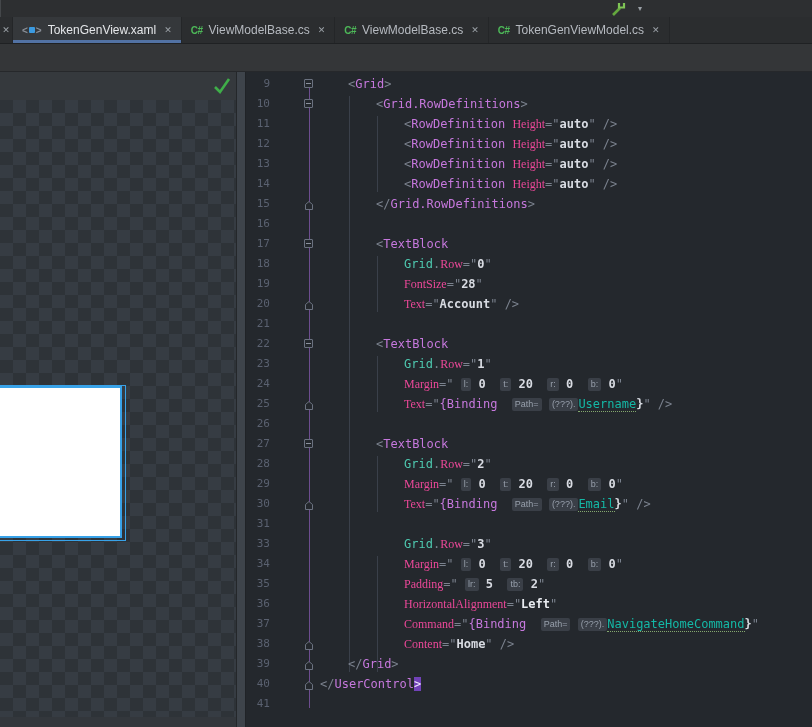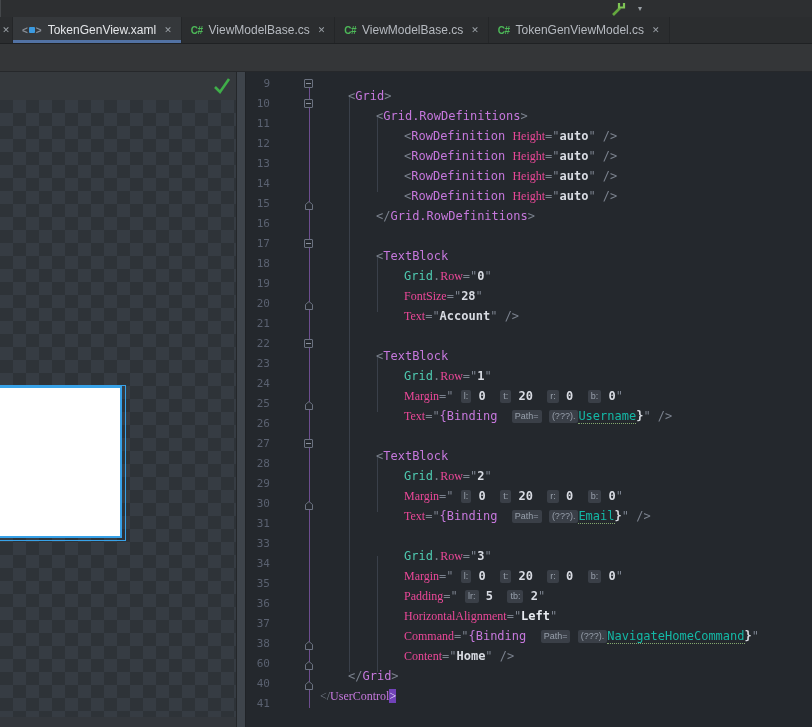--- a/index.html
+++ b/index.html
@@ -60,21 +60,21 @@
   .guide{position:absolute;width:1px;background:#3a404a;}
   #guide-purple{position:absolute;left:63px;top:10px;width:1px;height:626px;background:#6d4d8f;}
   #code-lines{position:absolute;left:0;top:2px;width:566px;}
   .cl{position:relative;height:20px;}
   .ln{position:absolute;left:0;top:0;width:24px;text-align:right;color:#5a6170;
       font:11px "DejaVu Sans Mono",monospace;line-height:20px;}
   .foldm{position:absolute;left:58px;top:4px;width:11px;height:12px;}
   .fm-start{position:absolute;left:0;top:1px;width:9px;height:9px;border:1px solid #6b7280;
             background:#24282d;border-radius:1px;box-sizing:border-box;}
   .fm-start::after{content:"";position:absolute;left:1px;right:1px;top:3px;border-top:1px solid #8a919c;}
-  .code{position:absolute;left:74px;top:12px;white-space:pre;
+  .code{position:absolute;left:74px;top:0;white-space:pre;
         font:12px "DejaVu Sans Mono",monospace;line-height:20px;}
   .tk-p{color:#7b828e;} .tk-t{color:#c678dd;} .tk-a{color:#ec4899;font-family:Liberation Serif, serif;}
   .tk-o{color:#4ec9b0;} .tk-v{color:#d8dbe2;font-weight:bold;}
   .tk-b{color:#e8ebf0;font-weight:bold;}
   .tk-u{color:#14b8a6;border-bottom:1px dotted #84a86e;}
   .tk-k{background:#7142b8;color:#f2ecff;}
   .chip{display:inline-block;background:#3a3f47;color:#98a0ac;border-radius:2px;
         font:9px "Liberation Sans",sans-serif;line-height:11px;padding:1px 3px;vertical-align:1px;}
 </style>
 </head>
@@ -293,32 +293,32 @@
           <span class="code" style="padding-left: 84px;"><span class="tk-a">Command</span><span class="tk-p">="</span><span class="tk-t">{Binding</span><span class="tk-v">  </span><span class="chip">Path=</span><span class="tk-v"> </span><span class="chip">(???).</span><span class="tk-u">NavigateHomeCommand</span><span class="tk-v">}</span><span class="tk-p">"</span></span>
         </div>
         <div class="cl">
           <span class="ln">38</span>
           <span class="foldm"><svg width="11" height="12" viewBox="0 0 11 12">
               <polygon points="1.5,4.5 5,1.5 8.5,4.5 8.5,9.5 1.5,9.5" fill="#24282d" stroke="#6b7280" stroke-width="1"></polygon>
             </svg></span>
           <span class="code" style="padding-left: 84px;"><span class="tk-a">Content</span><span class="tk-p">="</span><span class="tk-v">Home</span><span class="tk-p">" /&gt;</span></span>
         </div>
         <div class="cl">
-          <span class="ln">60</span>
+          <span class="ln">39</span>
           <span class="foldm"><svg width="11" height="12" viewBox="0 0 11 12">
               <polygon points="1.5,4.5 5,1.5 8.5,4.5 8.5,9.5 1.5,9.5" fill="#24282d" stroke="#6b7280" stroke-width="1"></polygon>
             </svg></span>
           <span class="code" style="padding-left: 28px;"><span class="tk-p">&lt;/</span><span class="tk-t">Grid</span><span class="tk-p">&gt;</span></span>
         </div>
         <div class="cl">
           <span class="ln">40</span>
           <span class="foldm"><svg width="11" height="12" viewBox="0 0 11 12">
               <polygon points="1.5,4.5 5,1.5 8.5,4.5 8.5,9.5 1.5,9.5" fill="#24282d" stroke="#6b7280" stroke-width="1"></polygon>
             </svg></span>
-          <span class="code" style="padding-left: 0px; font-family: Liberation Serif, serif;"><span class="tk-p">&lt;/</span><span class="tk-t">UserControl</span><span class="tk-k">&gt;</span></span>
+          <span class="code" style="padding-left: 0px;"><span class="tk-p">&lt;/</span><span class="tk-t">UserControl</span><span class="tk-k">&gt;</span></span>
         </div>
         <div class="cl">
           <span class="ln">41</span>
           <span class="code" style="padding-left: 0px;"></span>
         </div>
       </div>
   </div>
 
 </div>
 

